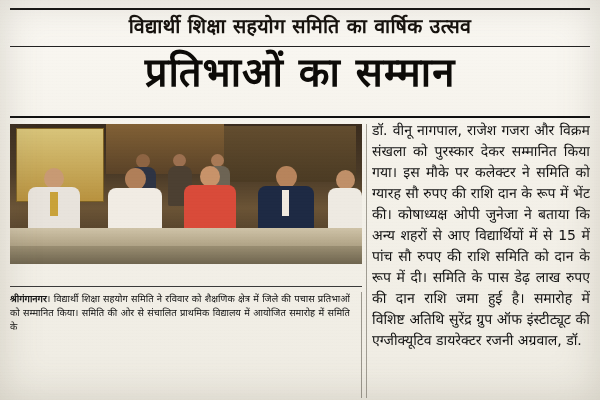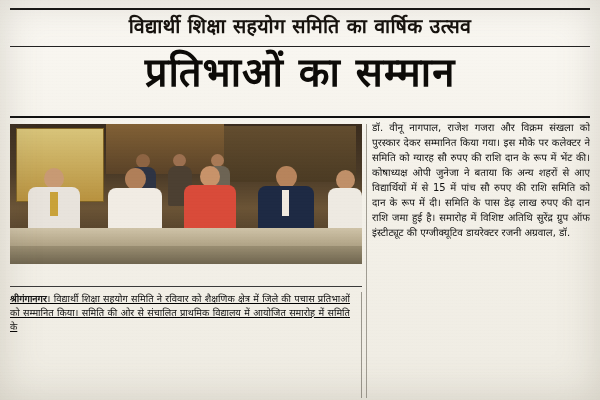--- a/index.html
+++ b/index.html
@@ -138,21 +138,20 @@
 
   
   #cols {
     position: absolute;
     left: 10px;
     top: 292px;
     width: 352px;
     height: 106px;
     display: flex;
     gap: 11px;
-    text-decoration: underline;
   }
   .col {
     flex: 1 1 0;
     font-size: 9.5px;
     line-height: 1.45;
     color: #141414;
     text-align: justify;
     overflow: hidden;
     font-family: "DejaVu Sans", sans-serif;
   }
@@ -164,21 +163,21 @@
     border-left: 1px solid #9a968c;
   }
 
   
   #right-col {
     position: absolute;
     left: 372px;
     top: 120px;
     width: 218px;
     height: 278px;
-    font-size: 10px;
+    font-size: 14px;
     line-height: 1.5;
     color: #131313;
     text-align: justify;
     overflow: hidden;
     font-family: "DejaVu Sans", sans-serif;
   }
   #right-divider {
     position: absolute;
     left: 366px;
     top: 124px;

